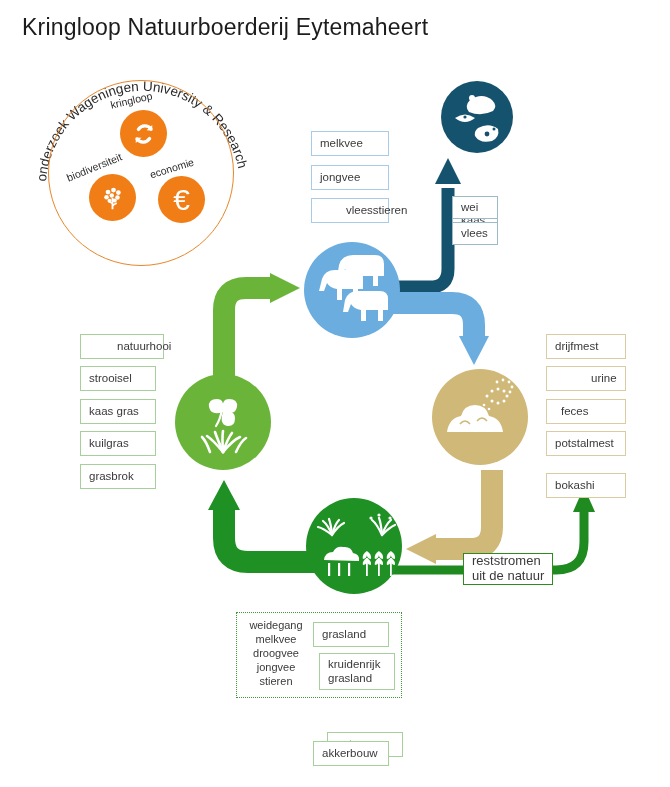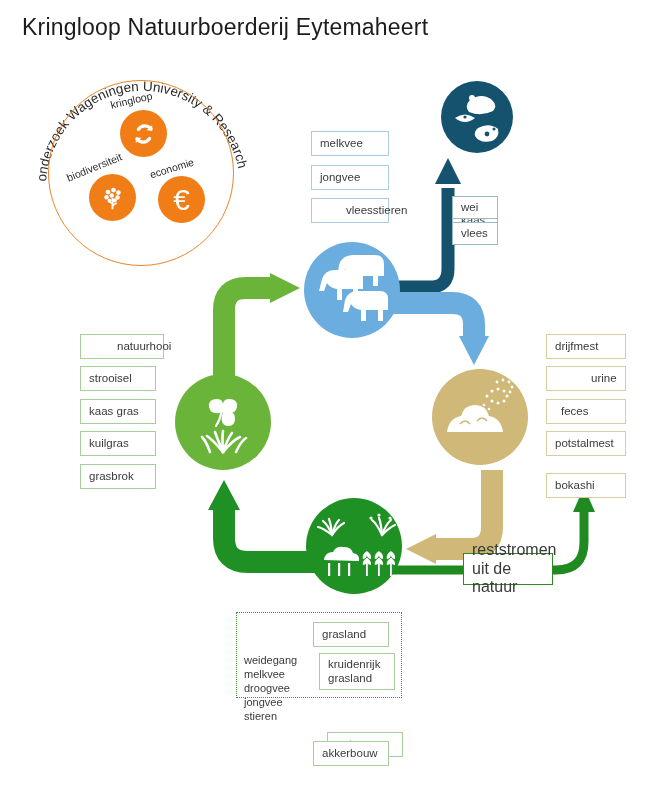--- a/index.html
+++ b/index.html
@@ -113,27 +113,26 @@
     left: 236px; top: 612px;
     width: 166px; height: 86px;
     border: 1.4px dotted #3d9b35;
     box-sizing: border-box;
     z-index: 35;
   }
   #group-text {
     position: absolute;
     left: 244px; top: 618px;
     width: 64px;
-    text-align: left;
+    text-align: center;
     font-size: 11px;
     color: #3a3a3a;
     line-height: 1.28;
     z-index: 36;
     white-space: pre-line;
-    margin-top: 35px;
   }
 </style>
 </head>
 <body>
 
 <div id="page-title">Kringloop Natuurboerderij Eytemaheert</div>
 
 <div id="logo-wrap">
 
   <svg id="logo-arc-text" width="216" height="216" viewBox="0 0 216 216">
@@ -363,21 +362,21 @@
 <div class="box box-green" style="left:80px; top:399px; width:76px; height:25px;">kaas gras</div>
 <div class="box box-green" style="left:80px; top:431px; width:76px; height:25px;">kuilgras</div>
 <div class="box box-green" style="left:80px; top:464px; width:76px; height:25px;">grasbrok</div>
 
 <div class="box box-tan" style="left:546px; top:334px; width:80px; height:25px;">drijfmest</div>
 <div class="box box-tan" style="left:546px; top:366px; width:80px; height:25px;padding-left:44px;">urine</div>
 <div class="box box-tan" style="left:546px; top:399px; width:80px; height:25px;padding-left:14px;">feces</div>
 <div class="box box-tan" style="left:546px; top:431px; width:80px; height:25px;">potstalmest</div>
 <div class="box box-tan" style="left:546px; top:473px; width:80px; height:25px;">bokashi</div>
 
-<div class="box box-dgreen two-line" style="left:463px; top:553px; width:90px; height:32px; white-space:pre-line; font-size:16px;">reststromen
+<div class="box box-dgreen two-line" style="left:463px; top:553px; width:90px; height:32px; white-space:pre-line; font-size:13px;">reststromen
 uit de natuur</div>
 
 <div id="dotted-group"></div>
 <div id="group-text">weidegang
 melkvee
 droogvee
 jongvee
 stieren</div>
 
 <div class="box box-green" style="left:313px; top:622px; width:76px; height:25px;">grasland</div>

